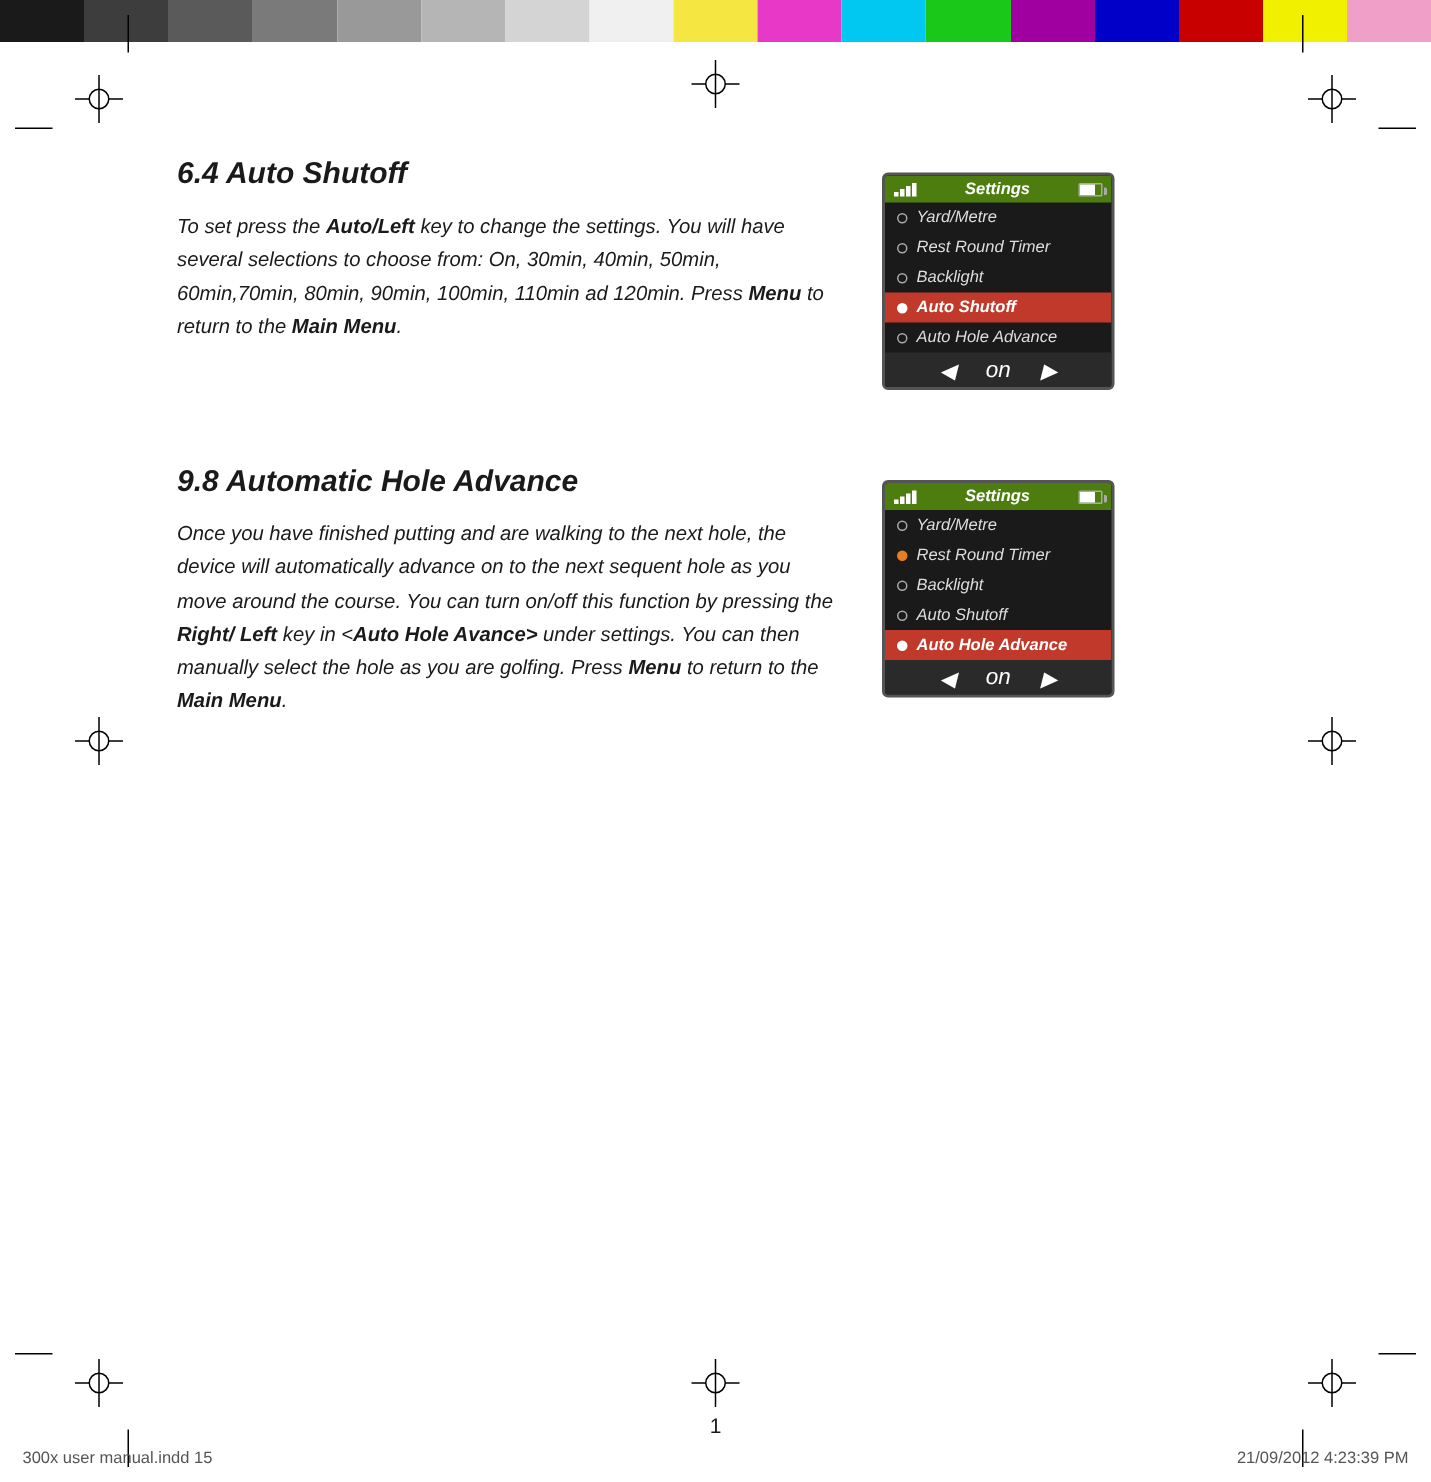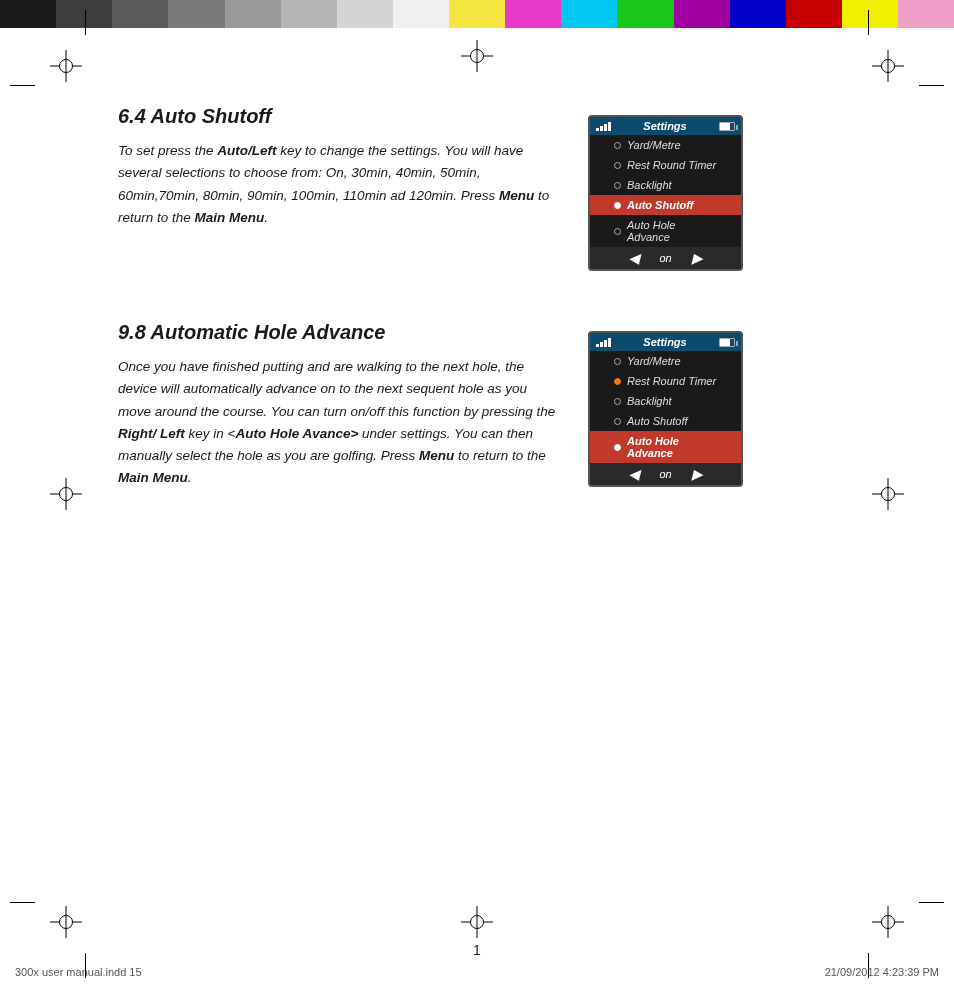--- a/index.html
+++ b/index.html
@@ -70,21 +70,21 @@
       background: #1a1a1a;
       border: 2px solid #555;
       border-radius: 4px;
       padding: 0;
       overflow: hidden;
       font-family: Arial, Helvetica, sans-serif;
       font-size: 11px;
     }
 
     .device-header {
-      background: #0c4a6e;
+      background: #4d7c0f;
       color: #fff;
       display: flex;
       justify-content: space-between;
       align-items: center;
       padding: 3px 6px;
       font-size: 11px;
     }
 
     .device-header .signal-bars {
       display: flex;
@@ -124,24 +124,25 @@
     .device-title {
       color: #fff;
       font-size: 11px;
       font-weight: bold;
       text-align: center;
     }
 
     .device-menu-item {
       display: flex;
       align-items: center;
-      padding: 4px 24px;
+      padding: 4px 8px;
       color: #ddd;
       gap: 6px;
       font-size: 11px;
+      text-align: center;
     }
 
     .device-menu-item.selected {
       background: #c0392b;
       color: #fff;
       font-weight: bold;
     }
 
     .device-menu-item .dot {
       width: 7px;
@@ -172,21 +173,21 @@
     }
 
     .device-nav .nav-arrow {
       color: #fff;
       font-size: 14px;
       cursor: pointer;
     }
 
     .device-nav .nav-label {
       color: #fff;
-      font-size: 11px;
+      font-size: 15px;
     }
 
     
     .page-number {
       position: absolute;
       bottom: 30px;
       left: 50%;
       transform: translateX(-50%);
       font-size: 14px;
       font-family: Arial, sans-serif;

